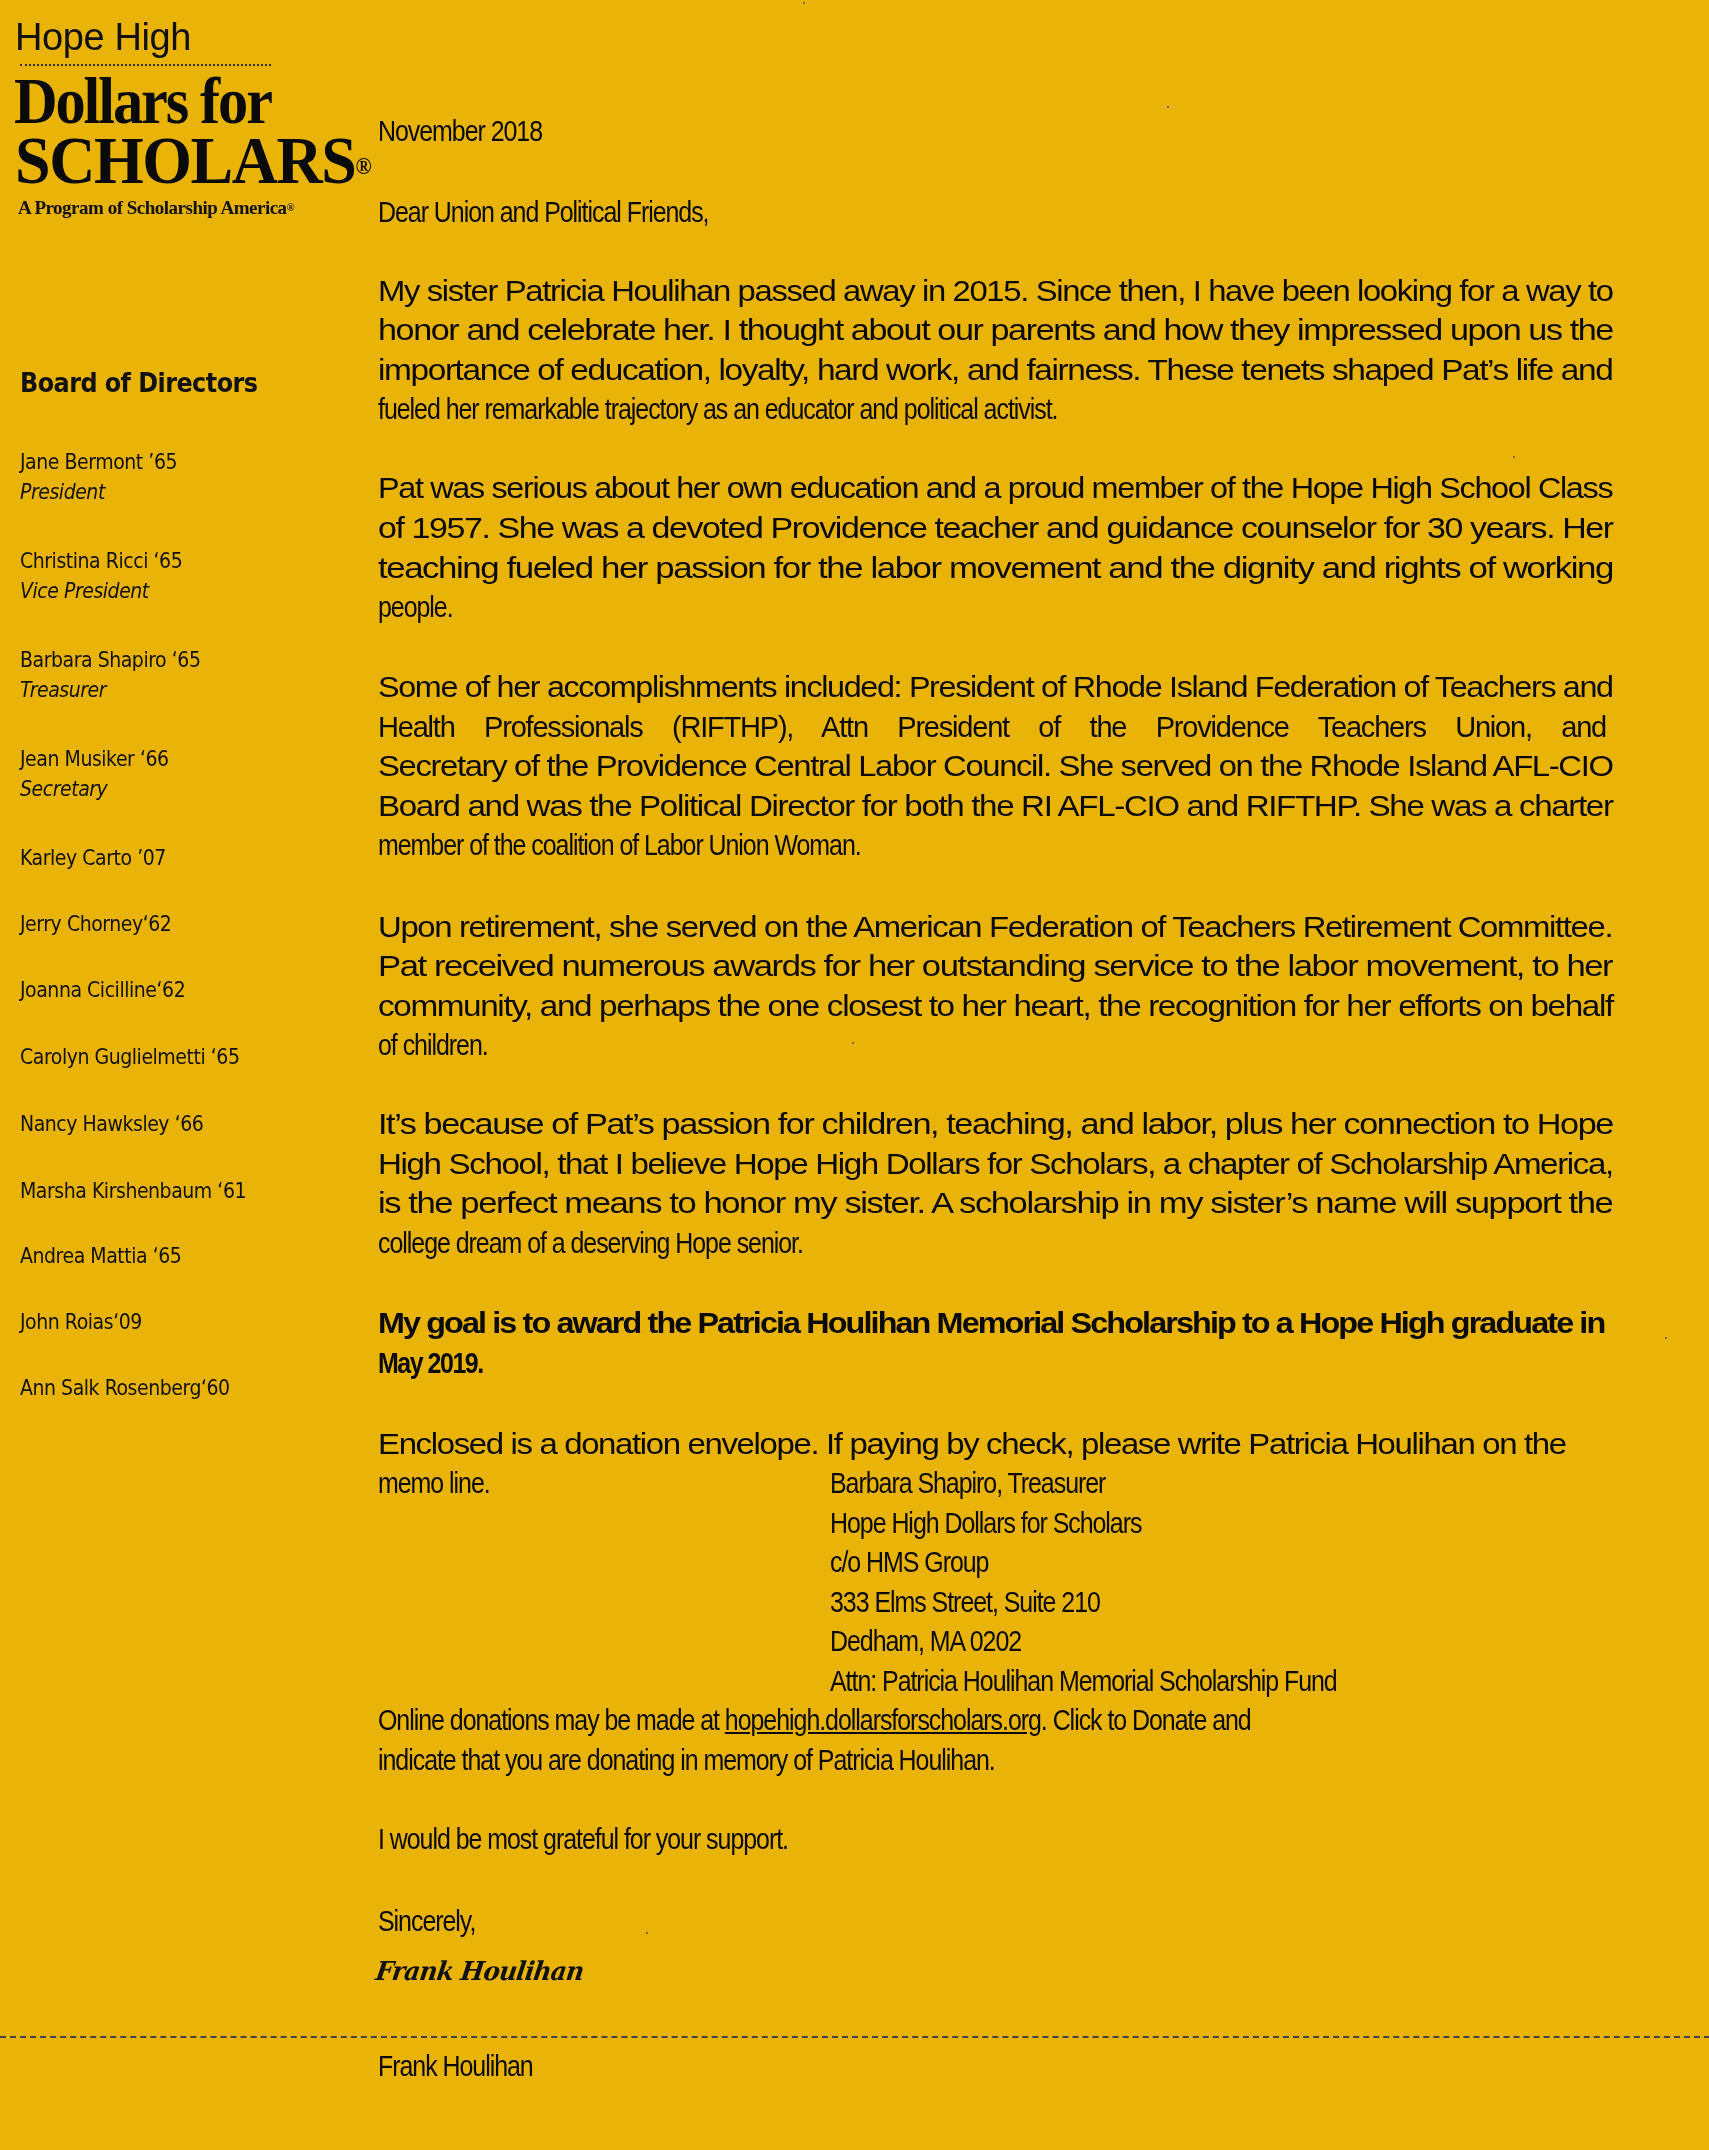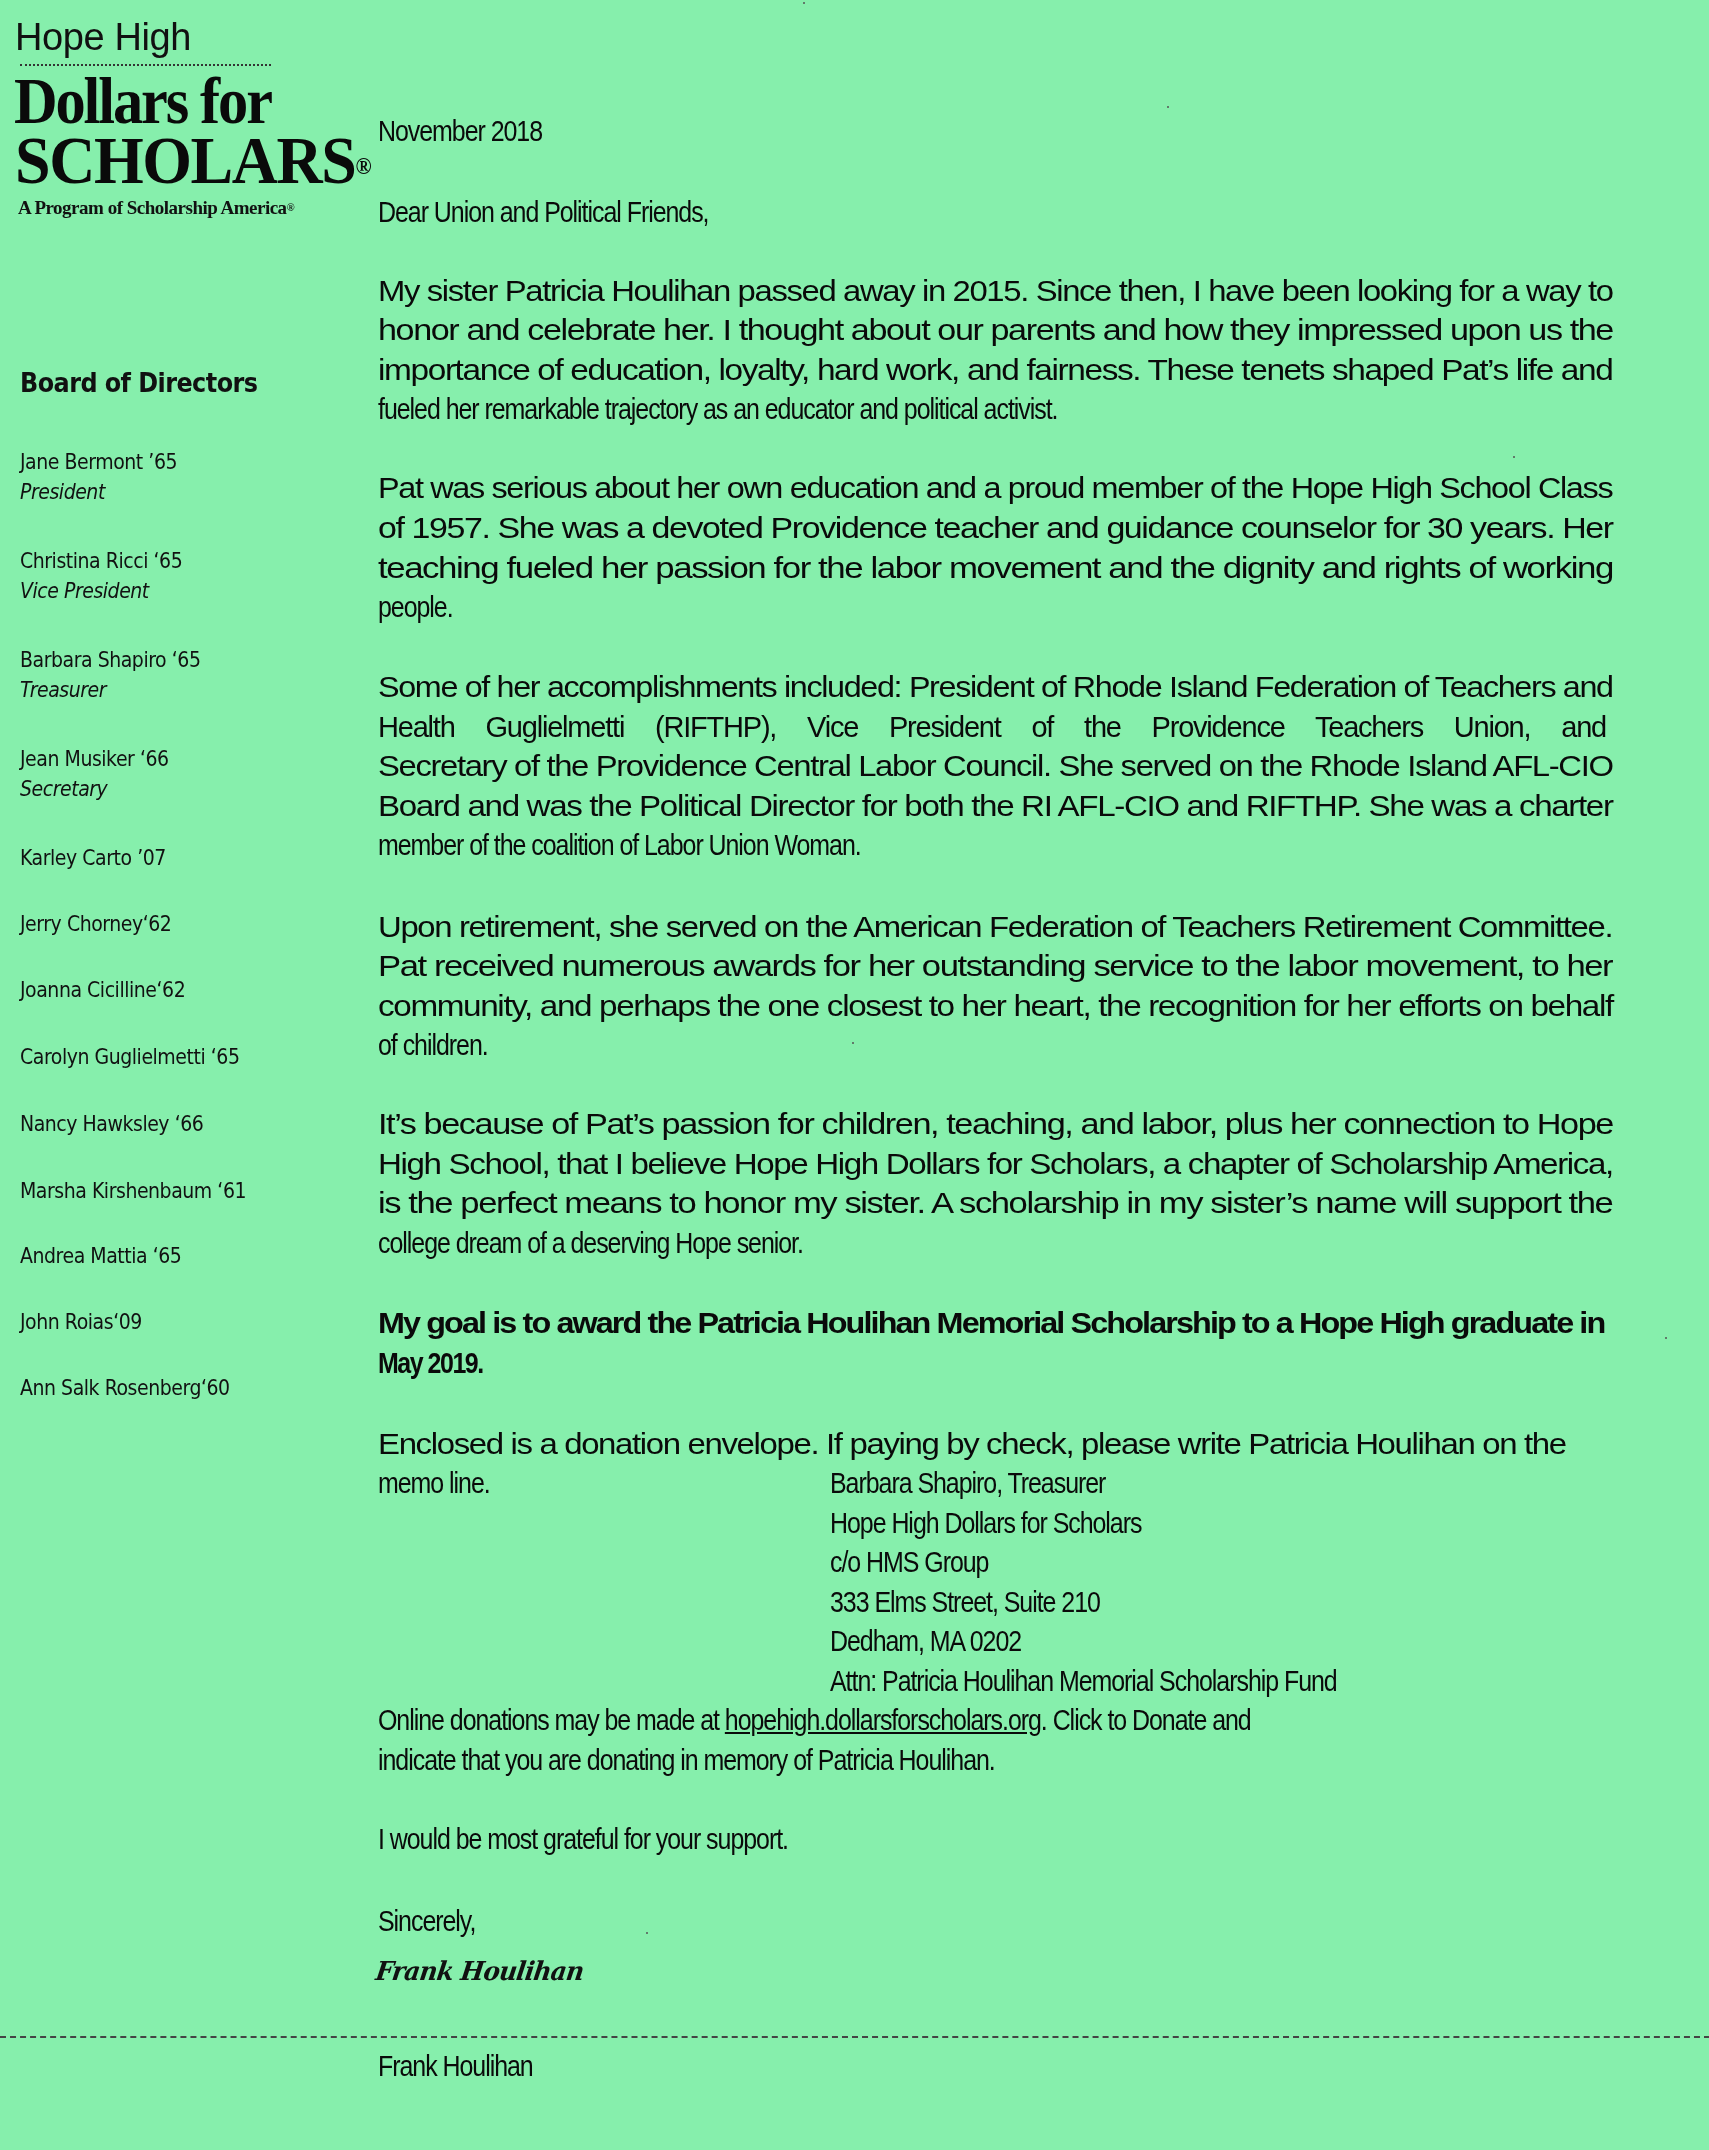--- a/index.html
+++ b/index.html
@@ -1,17 +1,17 @@
 <!DOCTYPE html>
 <html style="font-size:12px"><head>
 <meta charset="utf-8">
 <style>
   html, body { margin:0; padding:0; background:#ffffff; }
   body { width:1710px; height:2151px; position:relative; overflow:hidden; color:#0a0a0a; }
-  .page { position:absolute; left:0; top:0; width:1710px; height:2151px; background:#86efac; }
+  .page { position:absolute; left:0; top:0; width:1710px; height:2151px; background:#eab308; }
 
   
   .logo-hope { position:absolute; left:15px; top:13.7px; font-family:"Liberation Sans", sans-serif; font-size:38px; line-height:46px; letter-spacing:-0.4px; color:#111; }
   .logo-rule { position:absolute; left:20px; top:64px; width:251px; height:0; border-top:2.3px dotted #333; }
   .logo-dollars { position:absolute; left:13.7px; top:67px; font-family:"Liberation Serif", serif; font-weight:bold; font-size:65px; line-height:68px; letter-spacing:-2.3px; color:#0a0a0a; transform:scaleX(0.93); transform-origin:left top; }
   .logo-scholars { position:absolute; left:15px; top:125px; font-family:"Liberation Serif", serif; font-weight:bold; font-size:68px; line-height:71px; letter-spacing:-1.5px; color:#0a0a0a; transform:scaleX(0.94); transform-origin:left top; }
   .logo-reg { font-size:23px; vertical-align:top; position:relative; top:6px; letter-spacing:0; }
   .logo-tagline { position:absolute; left:18px; top:195px; font-family:Liberation Serif, serif; font-weight:bold; font-size:19px; line-height:26px; letter-spacing:-0.5px; color:#111; }
   .logo-tagline .reg { font-size:10.6px; vertical-align:top; }
 
@@ -106,21 +106,21 @@
 
     <div>
       <div class="line" style="top: 468px; transform: scaleX(1.1169);">Pat was serious about her own education and a proud member of the Hope High School Class</div>
       <div class="line" style="top: 508px; transform: scaleX(1.1711);">of 1957. She was a devoted Providence teacher and guidance counselor for 30 years. Her</div>
       <div class="line" style="top: 548px; transform: scaleX(1.2016);">teaching fueled her passion for the labor movement and the dignity and rights of working</div>
       <div class="line" style="top: 587px; transform: scaleX(0.86);">people.</div>
     </div>
 
     <div>
       <div class="line" style="top: 667px; transform: scaleX(1.1138);">Some of her accomplishments included: President of Rhode Island Federation of Teachers and</div>
-      <div class="line just" style="top:707px">Health Guglielmetti (RIFTHP), Vice President of the Providence Teachers Union, and</div>
+      <div class="line just" style="top:707px">Health Professionals (RIFTHP), Attn President of the Providence Teachers Union, and</div>
       <div class="line" style="top: 746px; transform: scaleX(1.1317);">Secretary of the Providence Central Labor Council. She served on the Rhode Island AFL-CIO</div>
       <div class="line" style="top: 786px; transform: scaleX(1.1438);">Board and was the Political Director for both the RI AFL-CIO and RIFTHP.  She was a charter</div>
       <div class="line" style="top: 825px; transform: scaleX(0.86);">member of the coalition of Labor Union Woman.</div>
     </div>
 
     <div>
       <div class="line" style="top: 907px; transform: scaleX(1.1341);">Upon retirement, she served on the American Federation of Teachers Retirement Committee.</div>
       <div class="line" style="top: 946px; transform: scaleX(1.1945);">Pat received numerous awards for her outstanding service to the labor movement, to her</div>
       <div class="line" style="top: 986px; transform: scaleX(1.1478);">community, and perhaps the one closest to her heart, the recognition for her efforts on behalf</div>
       <div class="line" style="top: 1025px; transform: scaleX(0.86);">of children.</div>

